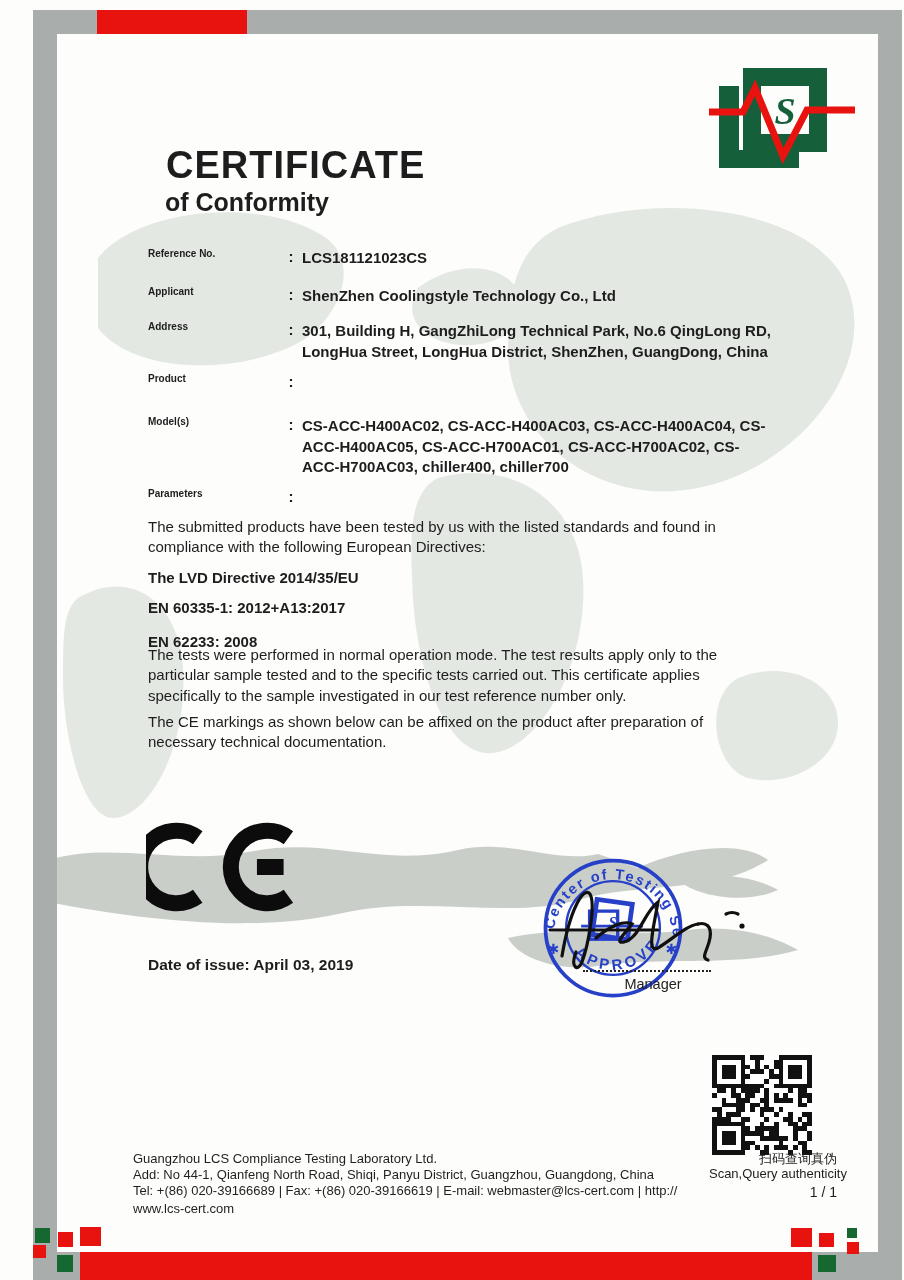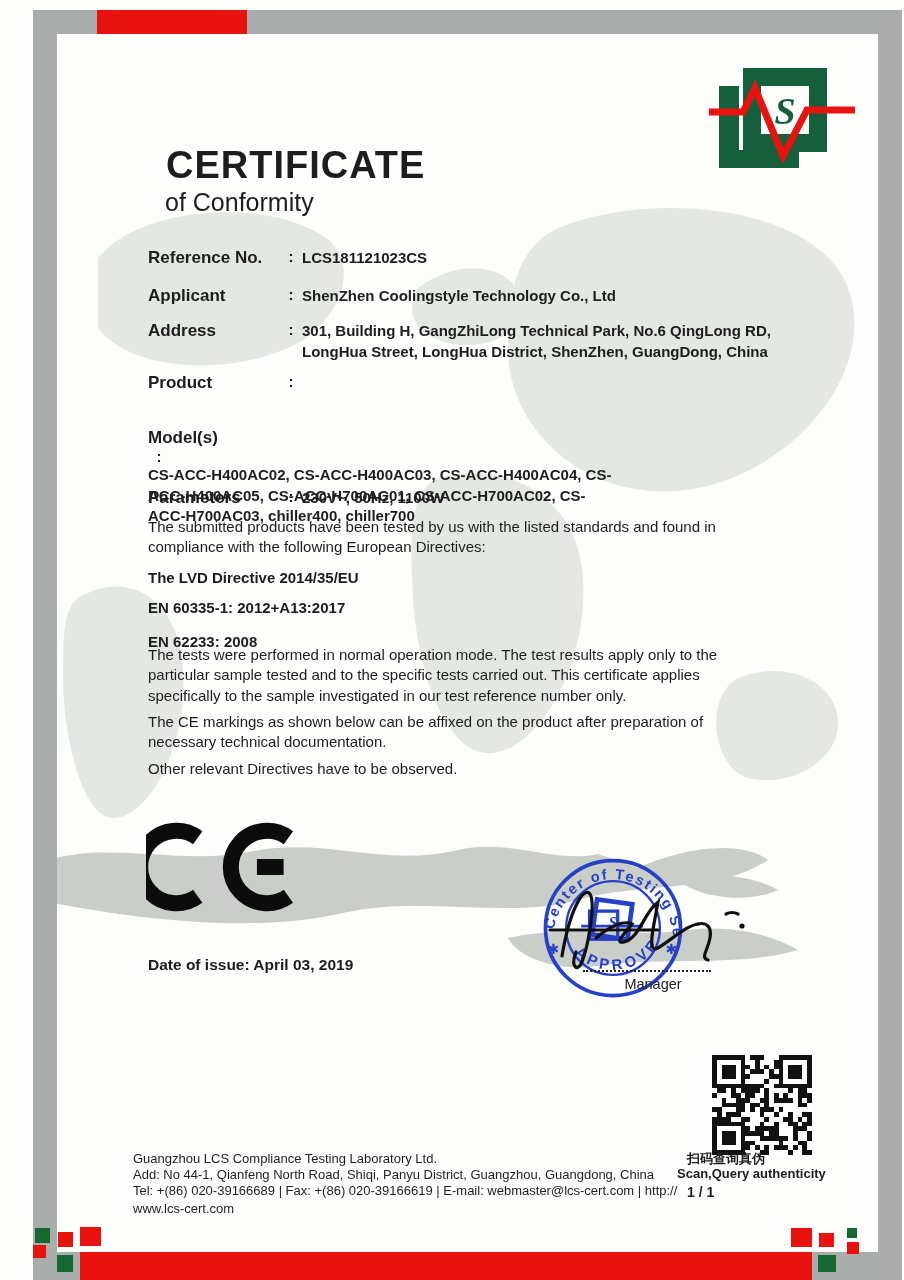--- a/index.html
+++ b/index.html
@@ -8,44 +8,44 @@
   
   .bar{position:absolute;background:#a9adac;}
   .bar-red{position:absolute;background:#e8120e;}
   .sq{position:absolute;}
   
   .map{position:absolute;left:38px;top:138px;z-index:0;}
   
   .logo{position:absolute;left:703px;top:60px;z-index:2;}
   
   .title1{position:absolute;left:166px;top:144px;font-size:38px;font-weight:bold;letter-spacing:1px;z-index:2;}
-  .title2{position:absolute;left:165px;top:188px;font-size:25px;font-weight:normal;z-index:2;}
+  .title2{position:absolute;left:165px;top:188px;font-size:25px;font-weight:bold;z-index:2;}
   
   .frow{position:absolute;left:148px;width:640px;display:flex;z-index:2;}
-  .frow .lbl{width:132px;font-size:17px;font-weight:bold;flex:none;}
+  .frow .lbl{width:132px;font-size:10px;font-weight:bold;flex:none;}
   .frow .col{width:22px;font-size:15px;font-weight:bold;flex:none;text-align:center;}
   .frow .val{width:472px;font-size:15px;font-weight:bold;line-height:1.38;}
   
   .para{position:absolute;left:148px;font-size:15px;line-height:1.36;z-index:2;}
   .bold{font-weight:bold;}
   
   .ce{position:absolute;left:146px;top:813px;z-index:2;}
   .date{position:absolute;left:148px;top:956px;font-size:15.5px;font-weight:bold;z-index:3;}
   
   .stamp{position:absolute;left:534px;top:853px;z-index:3;}
   .sig{position:absolute;left:540px;top:868px;z-index:4;}
   .dotline{position:absolute;left:583px;top:970px;width:128px;border-bottom:2px dotted #222;z-index:4;}
   .manager{position:absolute;left:598px;top:976px;width:110px;text-align:center;font-size:14.5px;color:#222;z-index:4;}
   
   .foot{position:absolute;left:133px;font-size:13px;color:#1f1f1f;line-height:1.38;z-index:2;}
   .qr{position:absolute;left:712px;top:1055px;width:100px;height:100px;background:#fff;
       display:grid;grid-template-columns:repeat(21,1fr);grid-template-rows:repeat(21,1fr);z-index:2;}
   .qr-cell{background:#fff;}
   .qr-cell.dark{background:#111;}
-  .qrcap{position:absolute;text-align:left;font-weight:bold;z-index:2;}
+  .qrcap{position:absolute;text-align:right;font-weight:normal;z-index:2;}
 </style>
 </head>
 <body>
 
 <div class="page">
 
   <svg class="map" width="830" height="870" viewBox="0 0 830 870">
     <g fill="#e4e8e3" stroke="none">
       <path d="M60,120 C100,70 220,60 280,95 C330,120 300,190 250,210 C180,240 90,230 60,190 Z"></path>
       <path d="M380,150 C420,120 470,125 485,160 C495,190 450,215 410,205 C380,198 365,175 380,150 Z"></path>
@@ -104,38 +104,36 @@
   </div>
   <div class="frow" style="top:321px;">
     <div class="lbl">Address</div>
     <div class="col">:</div>
     <div class="val">301, Building H, GangZhiLong Technical Park, No.6 QingLong RD, LongHua Street, LongHua District, ShenZhen, GuangDong, China</div>
   </div>
   <div class="frow" style="top:373px;">
     <div class="lbl">Product</div>
     <div class="col">:</div>
   </div>
-  <div class="frow" style="top:428px;flex-direction:column;">
+  <div class="frow" style="top:416px;">
     <div class="lbl">Model(s)</div>
     <div class="col">:</div>
     <div class="val">CS-ACC-H400AC02, CS-ACC-H400AC03, CS-ACC-H400AC04, CS-ACC-H400AC05, CS-ACC-H700AC01, CS-ACC-H700AC02, CS-ACC-H700AC03, chiller400, chiller700</div>
   </div>
   <div class="frow" style="top:488px;">
     <div class="lbl">Parameters</div>
     <div class="col">:</div>
-    <div class="val">230V~, 50Hz, 1100W</div>
   </div>
 
   <div class="para" style="top:517px;width:592px;">The submitted products have been tested by us with the listed standards and found in compliance with the following European Directives:</div>
   <div class="para bold" style="top:568px;width:592px;">The LVD Directive 2014/35/EU</div>
   <div class="para bold" style="top:598px;width:592px;">EN 60335-1: 2012+A13:2017</div>
   <div class="para bold" style="top:618px;width:592px;margin-top:14px;">EN 62233: 2008</div>
   <div class="para" style="top:645px;width:600px;">The tests were performed in normal operation mode. The test results apply only to the particular sample tested and to the specific tests carried out. This certificate applies specifically to the sample investigated in our test reference number only.</div>
   <div class="para" style="top:712px;width:600px;">The CE markings as shown below can be affixed on the product after preparation of necessary technical documentation.</div>
-  <div class="para" style="top:759px;width:600px;">Other relevant Directives have to be observed.</div>
 
   <svg class="ce" width="160" height="108" viewBox="0 0 150 100">
     <g fill="none" stroke="#0c0c0c" stroke-width="15">
       <path d="M 48.5,22.5 A 34,34 0 1 0 48.5,77.5"></path>
       <path d="M 133.5,22.5 A 34,34 0 1 0 133.5,77.5"></path>
       <path d="M 104,50 H 129"></path>
     </g>
   </svg>
 
   <div class="date">Date of issue: April 03, 2019</div>

